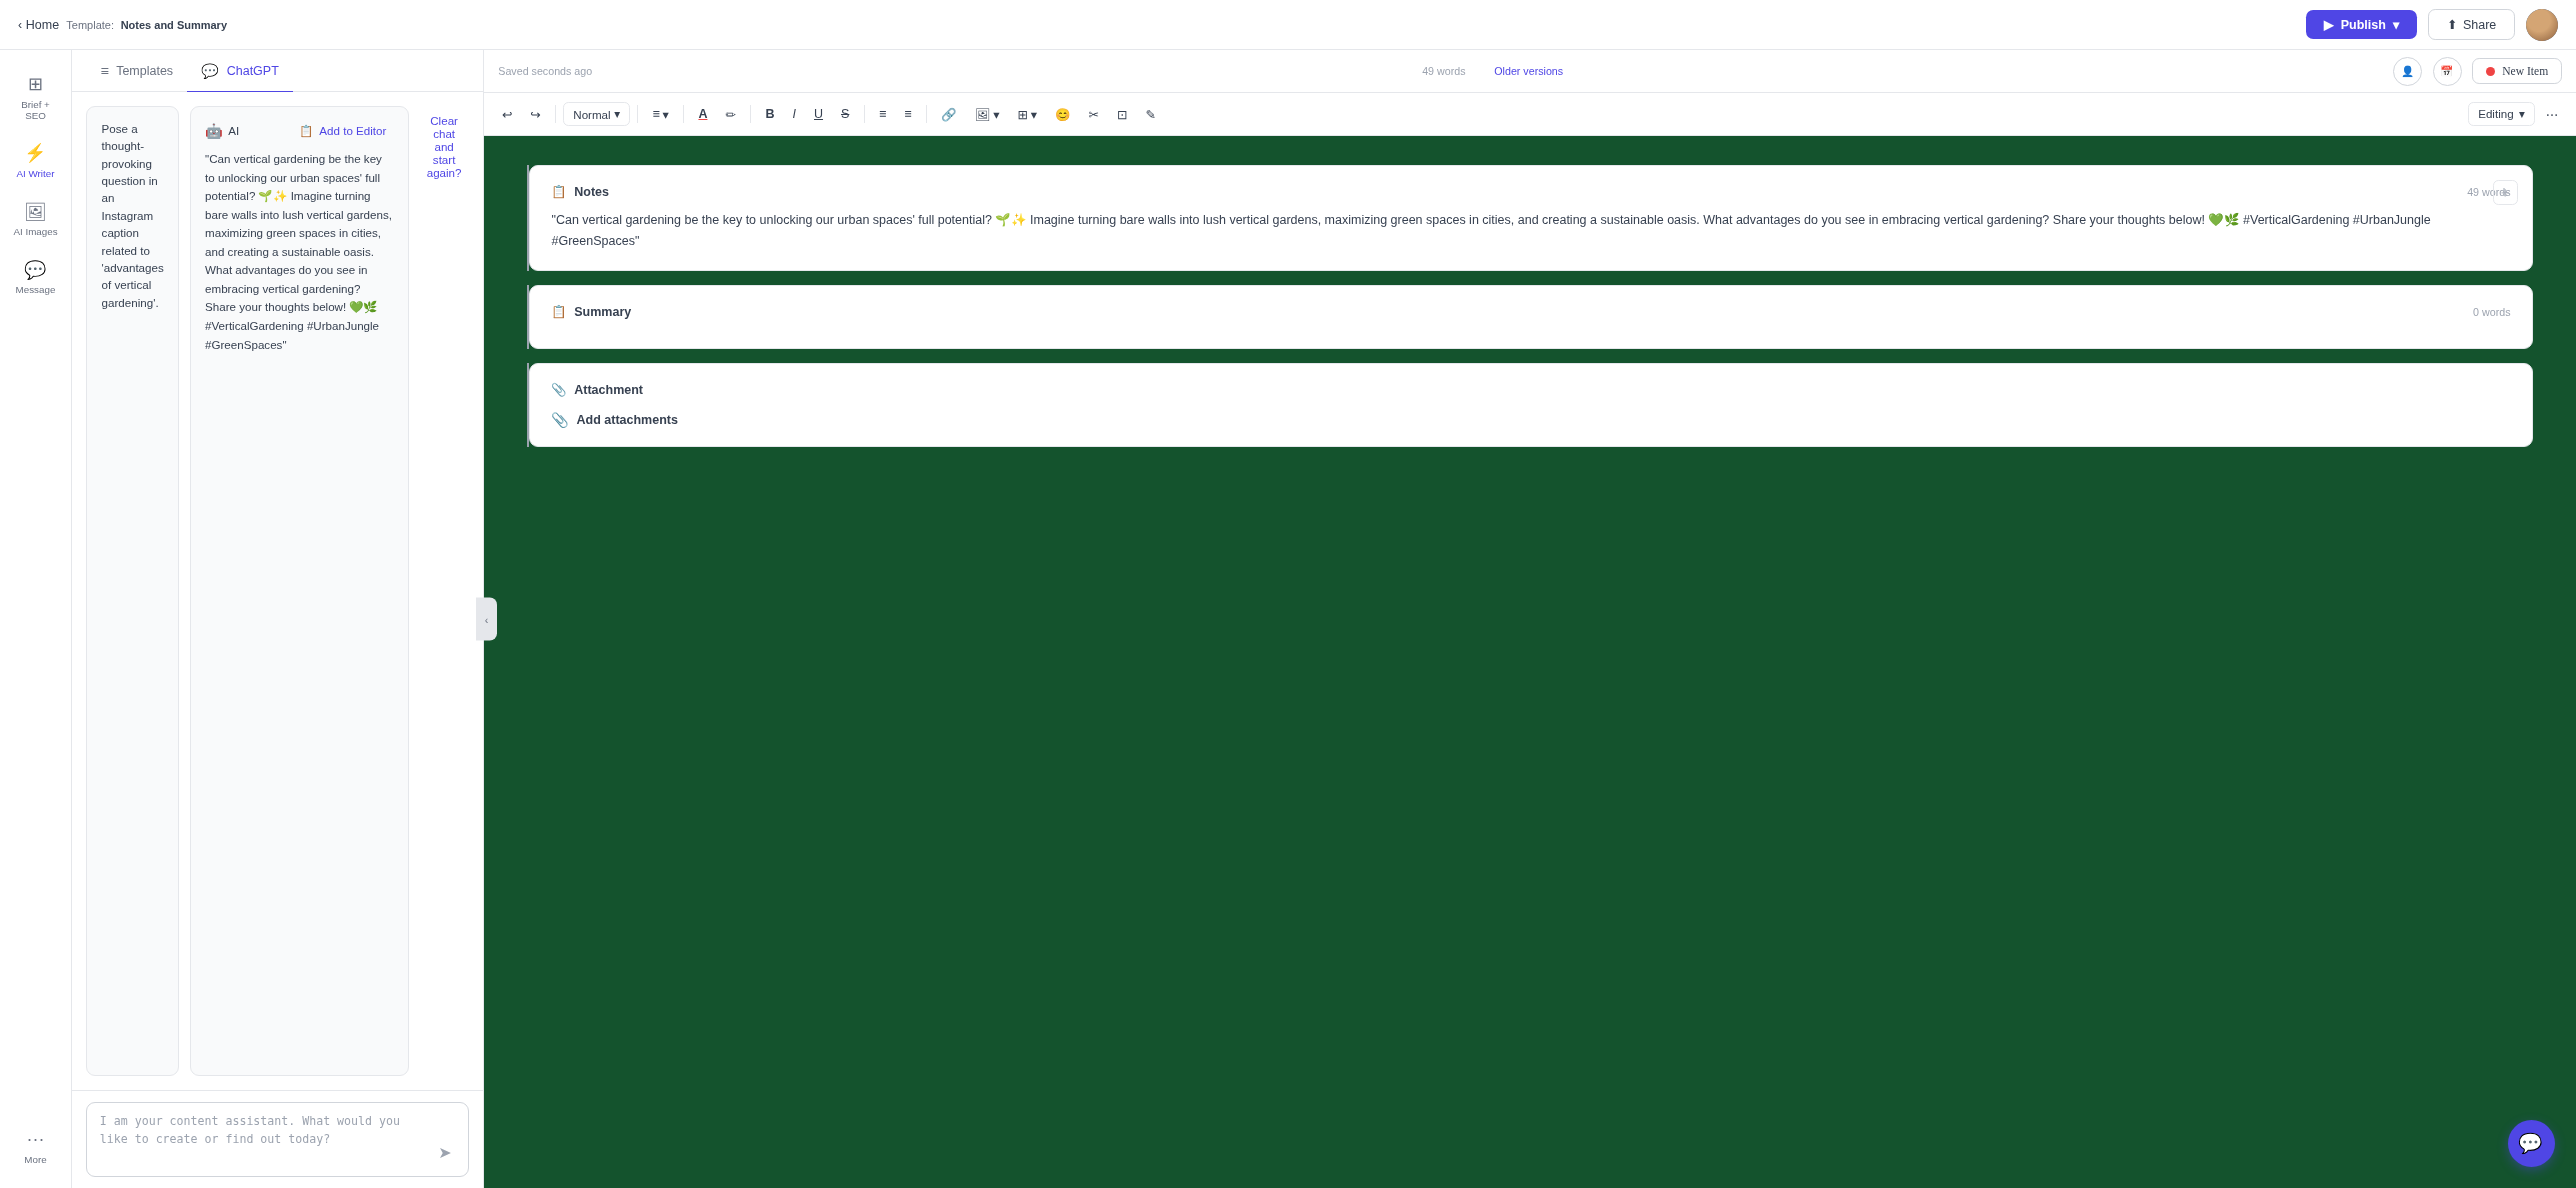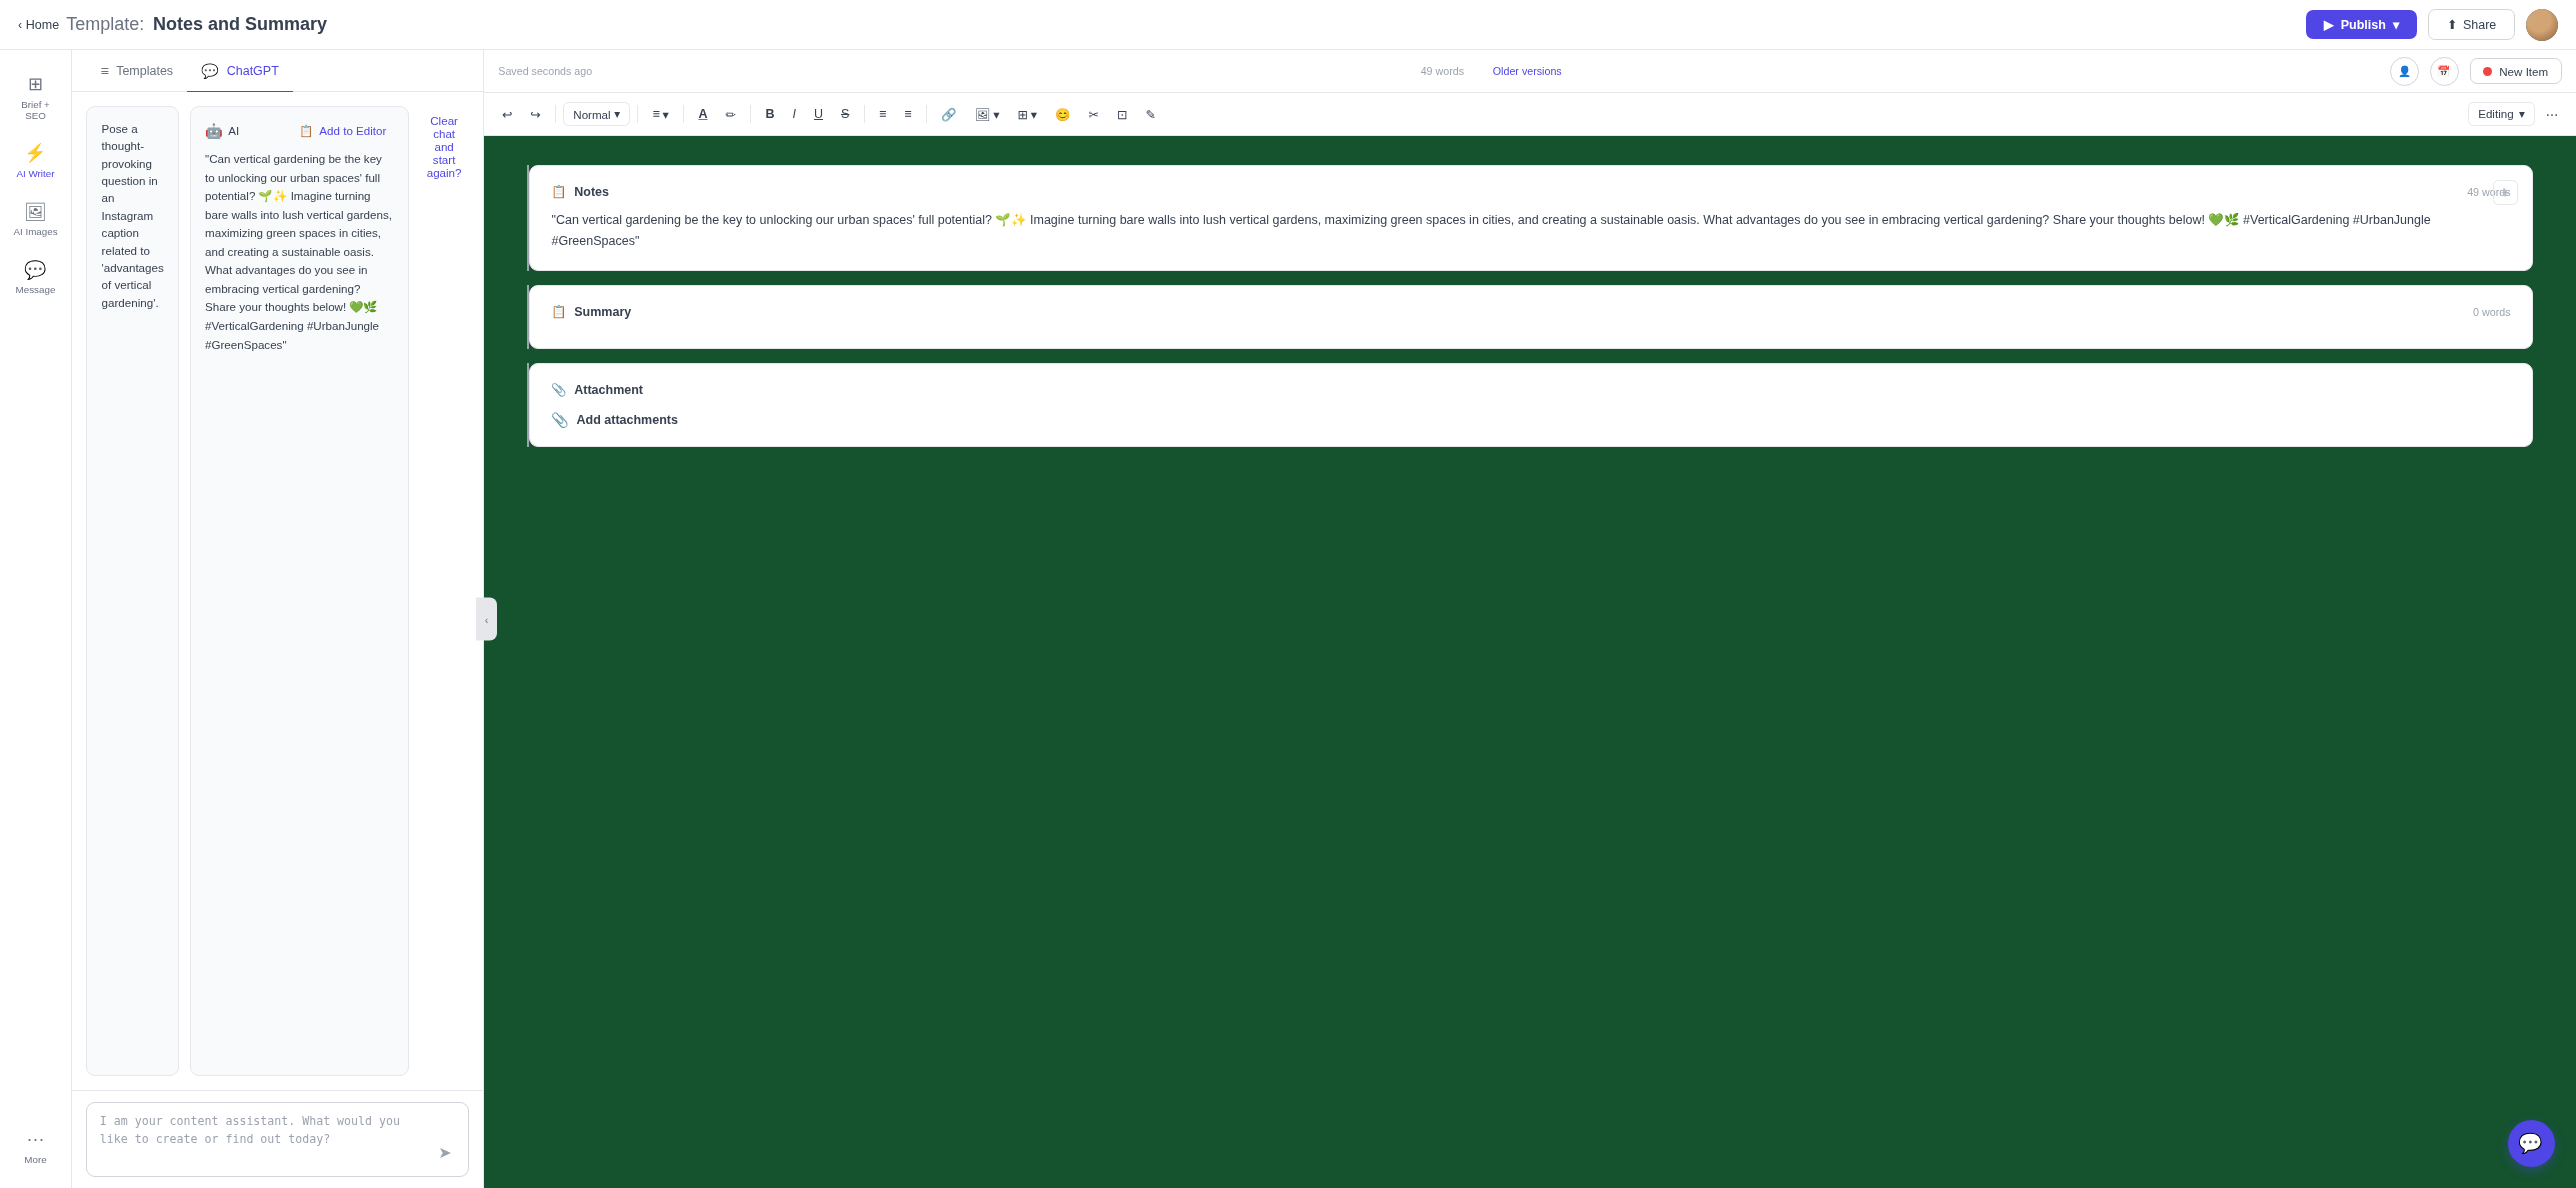--- a/index.html
+++ b/index.html
@@ -12,21 +12,21 @@
       border-bottom: 0.9px solid #e5e7eb;
       display: flex;
       align-items: center;
       padding: 0 18px;
       gap: 14.3px;
       position: relative;
       z-index: 10;
     }
     .topbar-left { display: flex; align-items: center; gap: 7.2px; flex: 1; }
     .home-link { display: flex; align-items: center; gap: 3.6px; color: #374151; font-size: 12.5px; text-decoration: none; font-weight: 500; }
-    .template-label { font-size: 18px; color: #6b7280; }
+    .template-label { font-size: 11px; color: #6b7280; }
     .topbar-right { display: flex; align-items: center; gap: 10.7px; }
     .publish-btn {
       background: #4f46e5;
       color: #fff;
       border: none;
       border-radius: 7.2px;
       padding: 7.2px 18px;
       font-size: 12.5px;
       font-weight: 600;
       display: flex;
@@ -294,20 +294,21 @@
       align-items: center;
       gap: 7.2px;
       background: none;
       border: 0.9px solid #d1d5db;
       border-radius: 7.2px;
       padding: 5.4px 12.5px;
       font-size: 11.6px;
       font-weight: 500;
       cursor: pointer;
       color: #374151;
+      font-family: Liberation Serif, serif;
     }
     .new-item-dot {
       width: 9px; height: 9px;
       background: #ef4444;
       border-radius: 50%;
     }
 
     
     .editor-toolbar {
       height: 43px;

